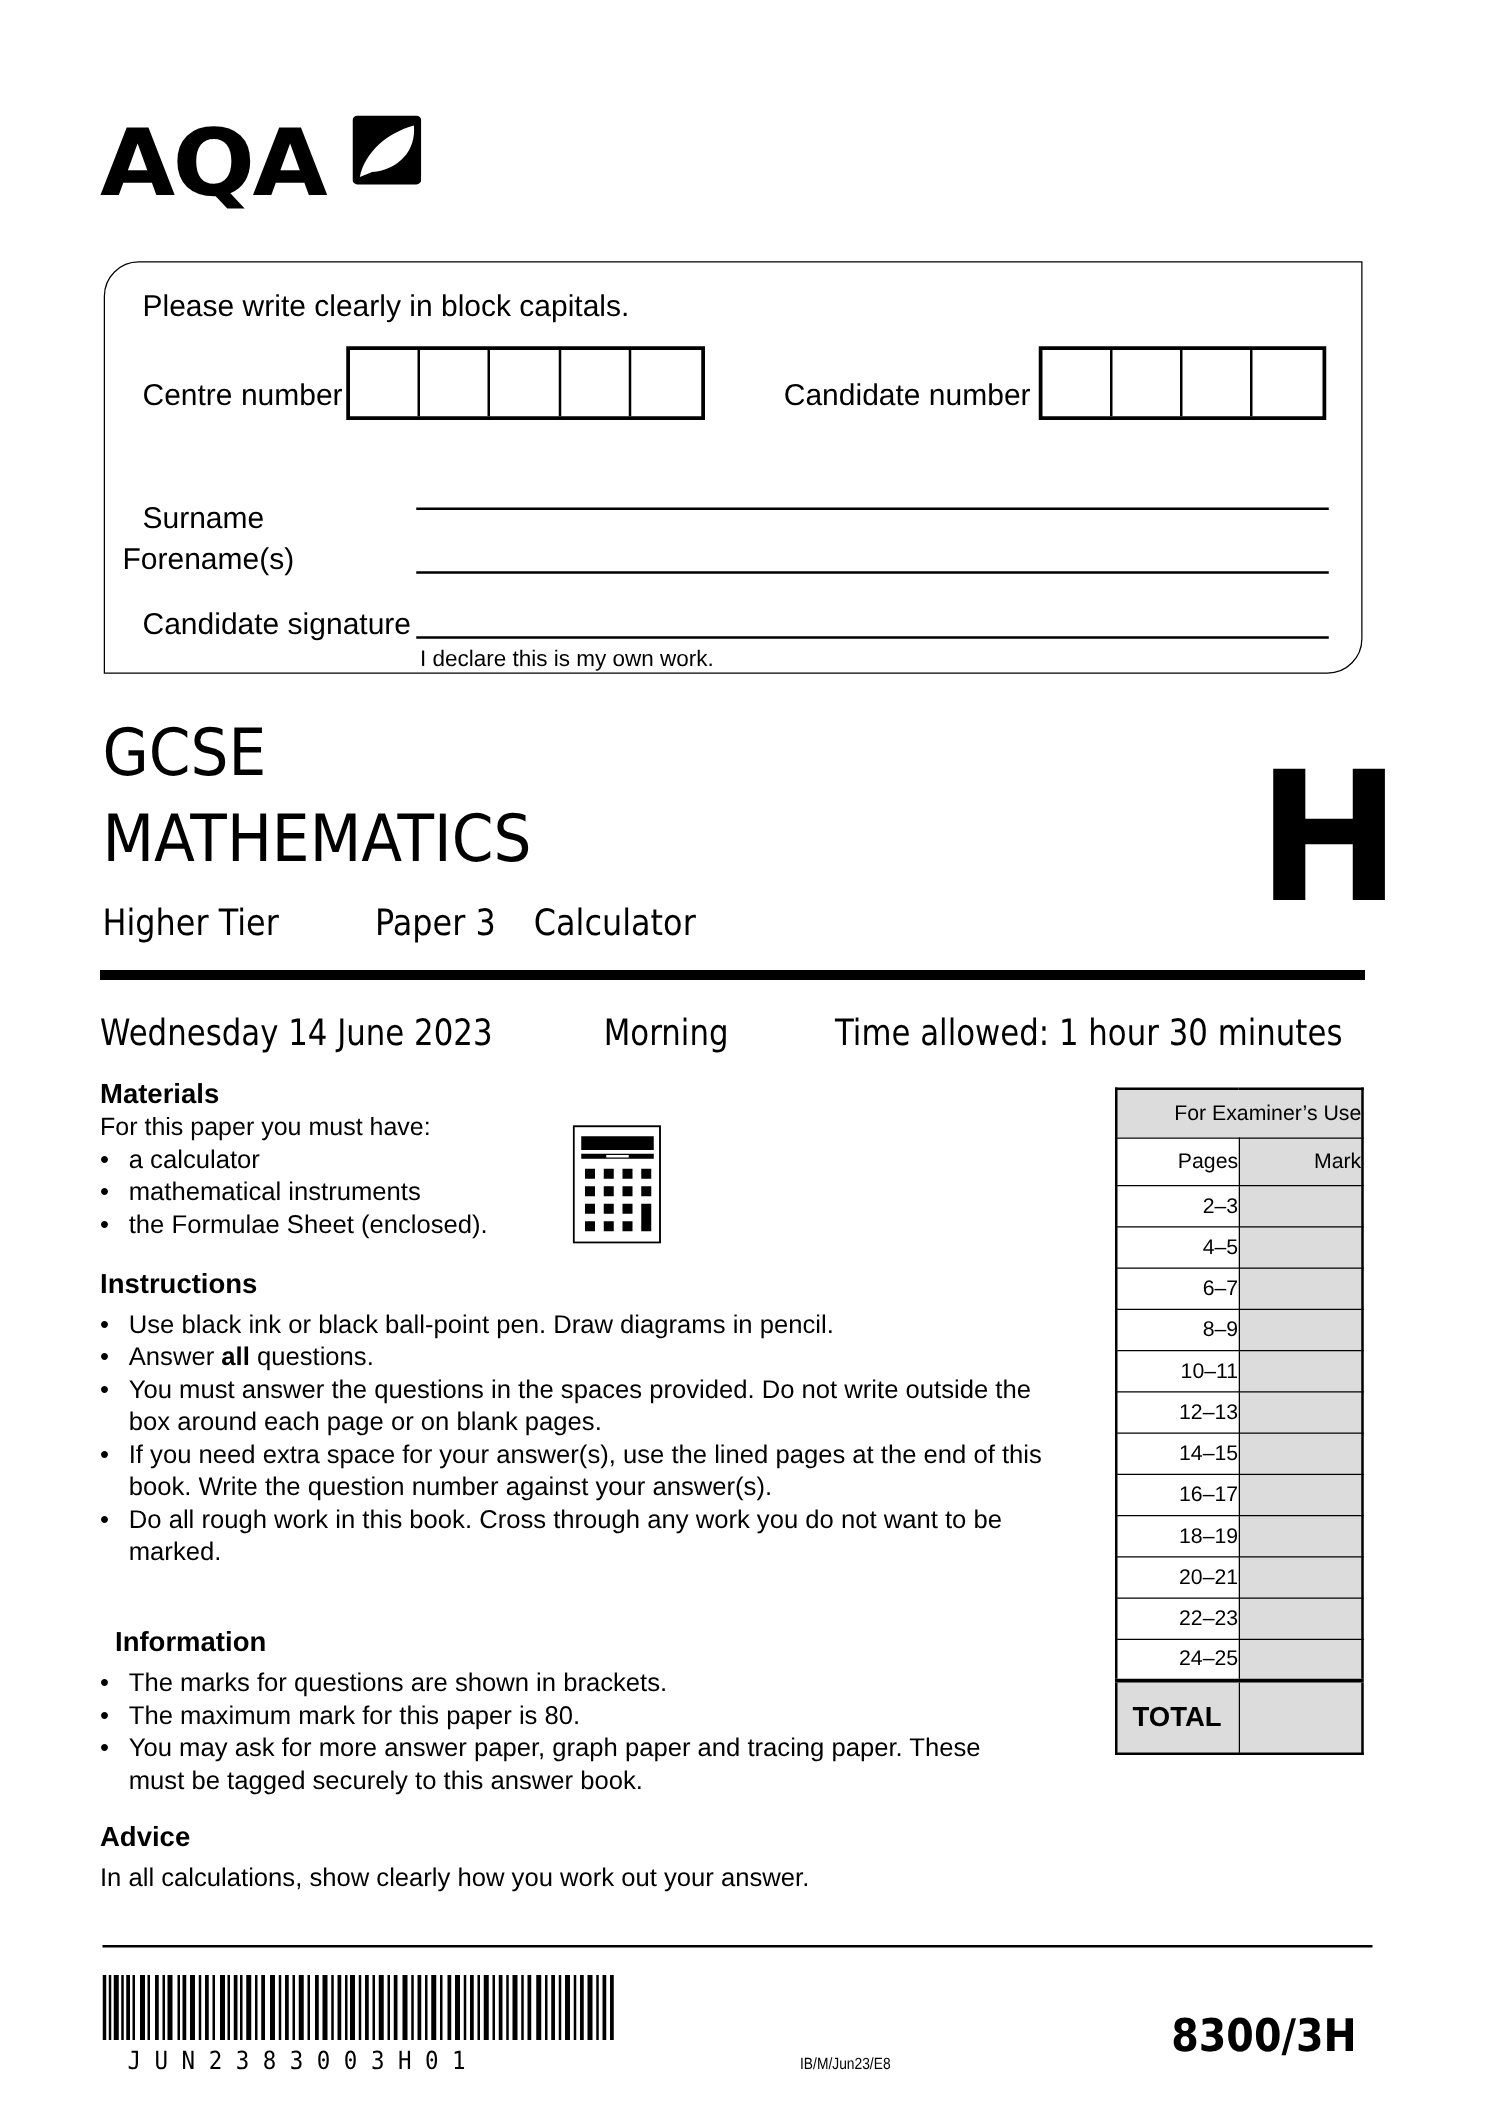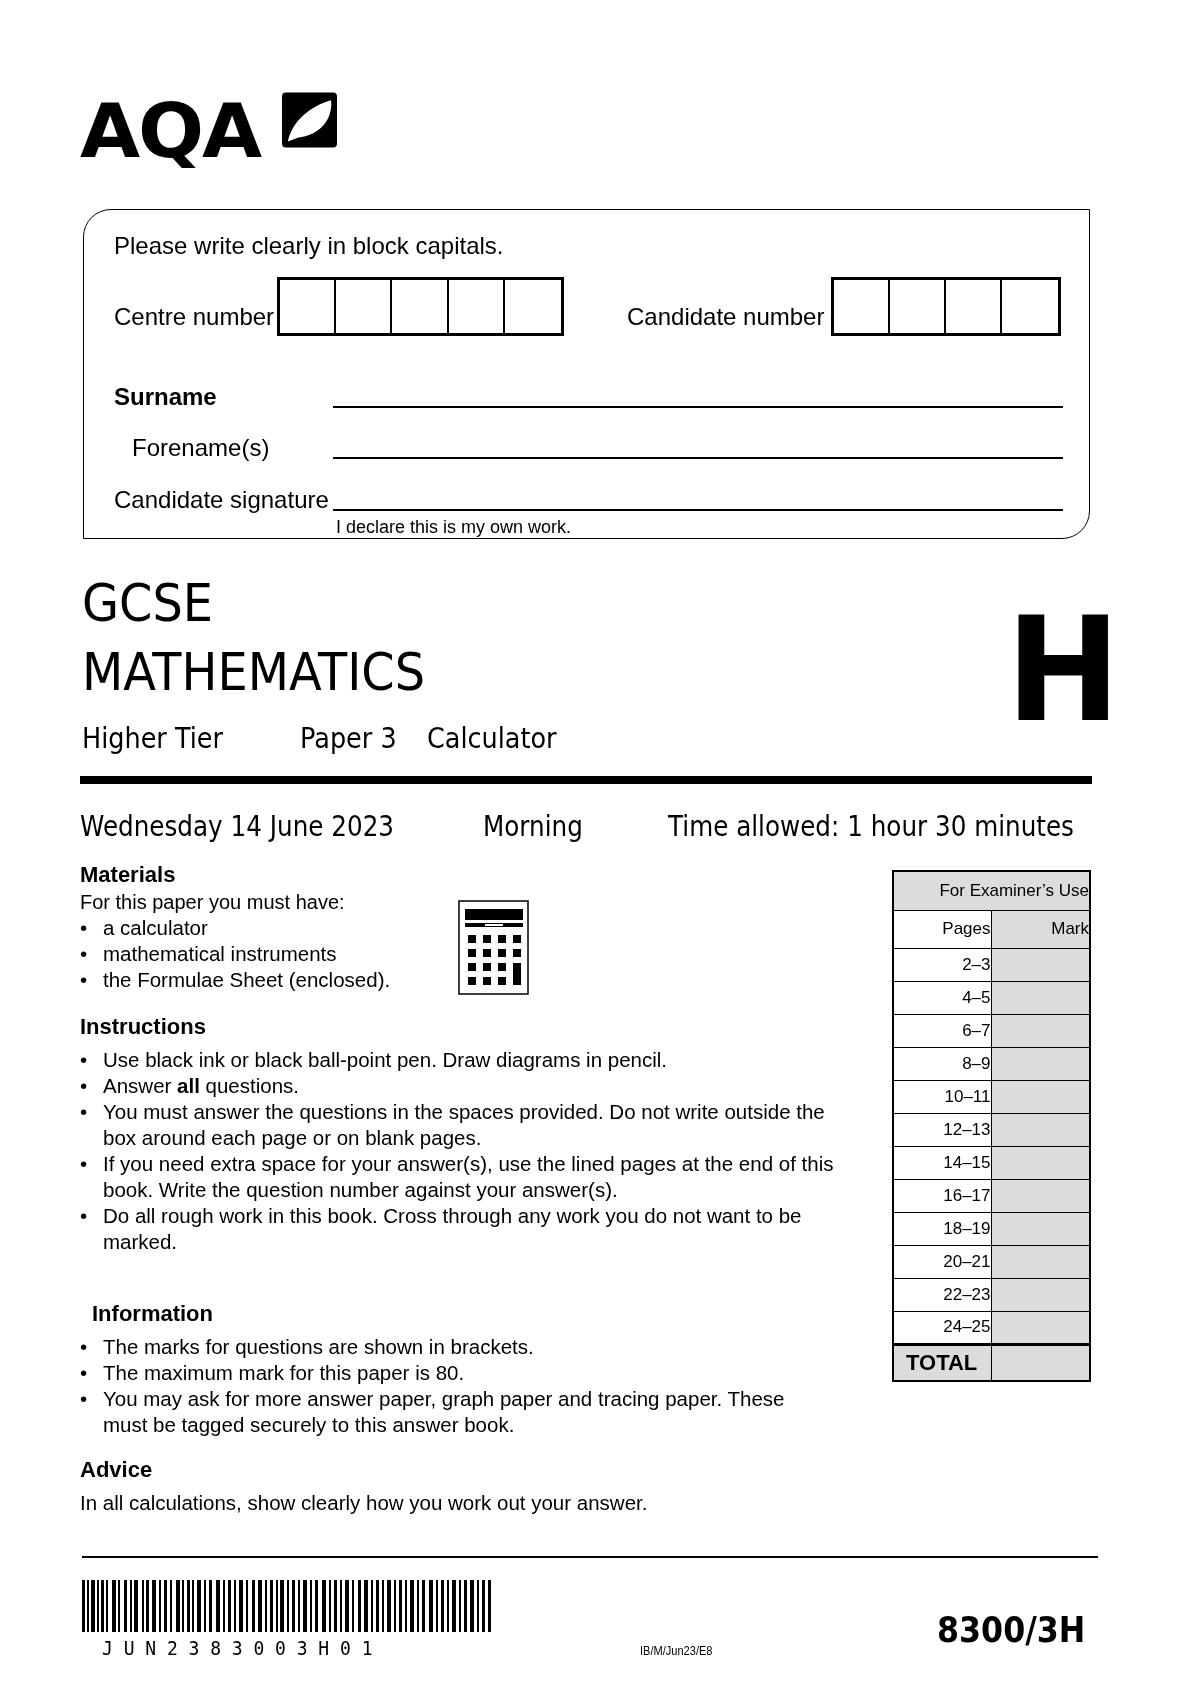--- a/index.html
+++ b/index.html
@@ -35,21 +35,21 @@
 
   
   .calc { left: 458px; top: 900px; width: 71px; height: 95px; }
 
   
   .exam-table { left: 892px; top: 870px; width: 199px; border: 2.5px solid #000; border-collapse: collapse; }
   .exam-table td { border: 1.5px solid #000; text-align: right; font-size: 17px; height: 33px; }
   .exam-table .head { background: #dcdcdc; height: 39px; }
   .exam-table .pages { background: #fff; width: 98px; }
   .exam-table .mark { background: #dcdcdc; }
-  .exam-table .total-row td { border-top: 3px solid #000; height: 37px; padding-left: 12px; }
+  .exam-table .total-row td { border-top: 3px solid #000; height: 59px; padding-left: 12px; }
   .exam-table .total-label { background: #dcdcdc; font-weight: bold; font-size: 22px; text-align: left; padding-left: 12px; }
 
   
   .footer-rule { left: 82px; top: 1556px; width: 1016px; height: 1.5px; background: #000; }
   .barcode { left: 82px; top: 1580px; width: 410px; height: 52px; }
   .barcode-text { left: 102px; top: 1636px; font-family: "DejaVu Sans Mono", monospace; font-size: 20px; letter-spacing: 12px; transform: scaleX(0.9); transform-origin: left top; }
   .ib-code { left: 640px; top: 1643px; font-size: 13px; transform: scaleX(0.85); transform-origin: left top; }
   .paper-code { left: 937px; top: 1612px; font-family: "DejaVu Sans", sans-serif; font-weight: bold; font-size: 36px; line-height: 1; transform: scaleX(0.88); transform-origin: left top; }
 </style>
 </head>
@@ -74,24 +74,24 @@
 </div>
 
 <div class="abs form-label" style="left:627px; top:305px;text-align:right;">Candidate number</div>
 <div class="abs digit-boxes" style="left:831px; top:277px; width:230px;">
   <div class="cell"></div>
   <div class="cell"></div>
   <div class="cell"></div>
   <div class="cell"></div>
 </div>
 
-<div class="abs form-label" style="left:114px; top:385px;font-weight:bold;">Surname</div>
+<div class="abs form-label" style="left:114px; top:403px;">Surname</div>
 <div class="abs write-line" style="left:333px; top:406px; width:730px;"></div>
 
-<div class="abs form-label" style="left:132px; top:436px;">Forename(s)</div>
+<div class="abs form-label" style="left:98px; top:436px;">Forename(s)</div>
 <div class="abs write-line" style="left:333px; top:457px; width:730px;"></div>
 
 <div class="abs form-label" style="left:114px; top:488px;">Candidate signature</div>
 <div class="abs write-line" style="left:333px; top:509px; width:730px;"></div>
 <div class="abs" style="left:336px; top:517px; font-size:18px;">I declare this is my own work.</div>
 
 <div class="abs title" style="left:82px; top:577px;">GCSE</div>
 <div class="abs title" style="left:82px; top:646px;">MATHEMATICS</div>
 <div class="abs subtitle" style="left:82px; top:724px;">Higher Tier</div>
 <div class="abs subtitle" style="left:300px; top:724px;">Paper 3</div>

